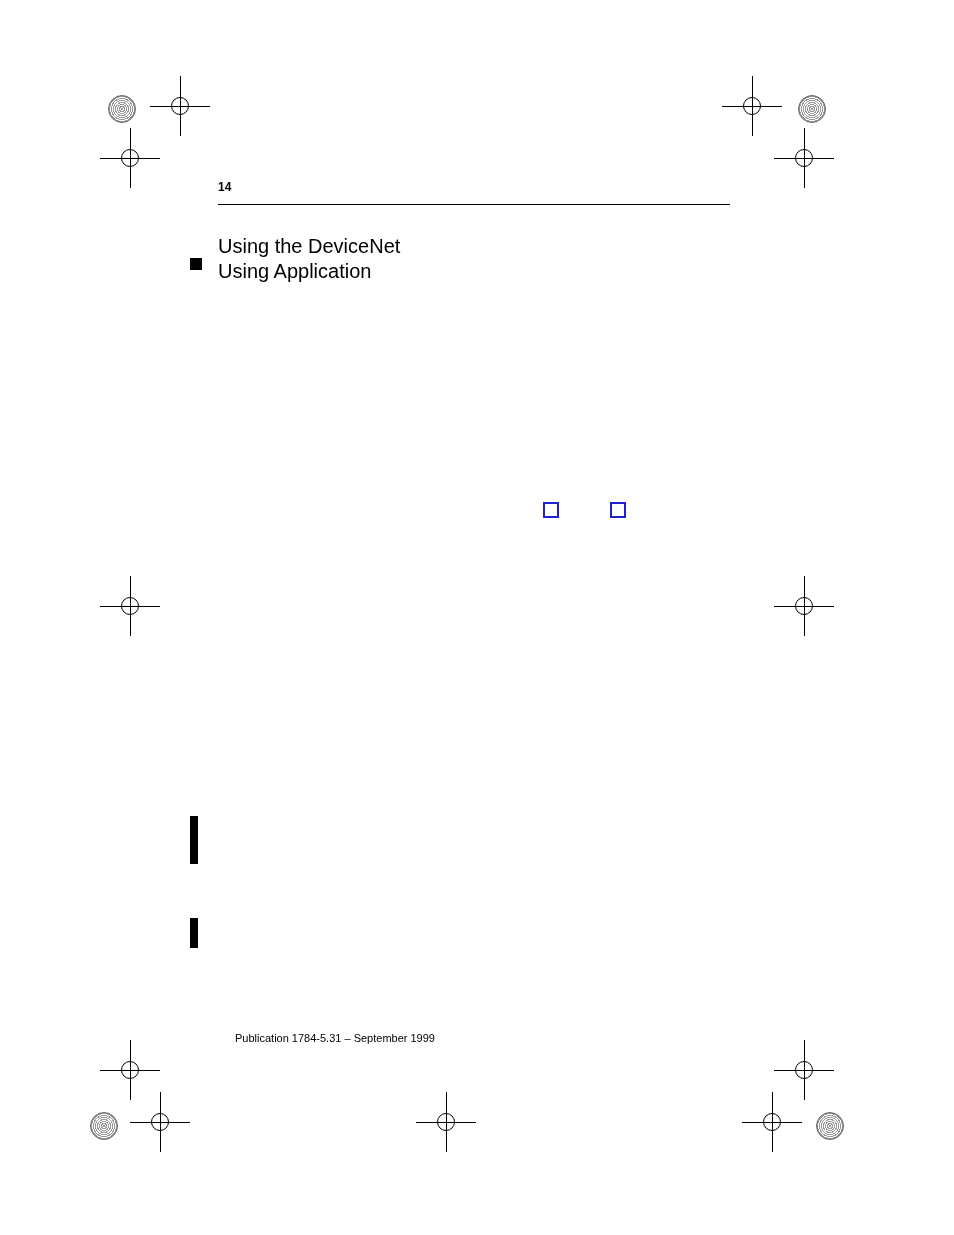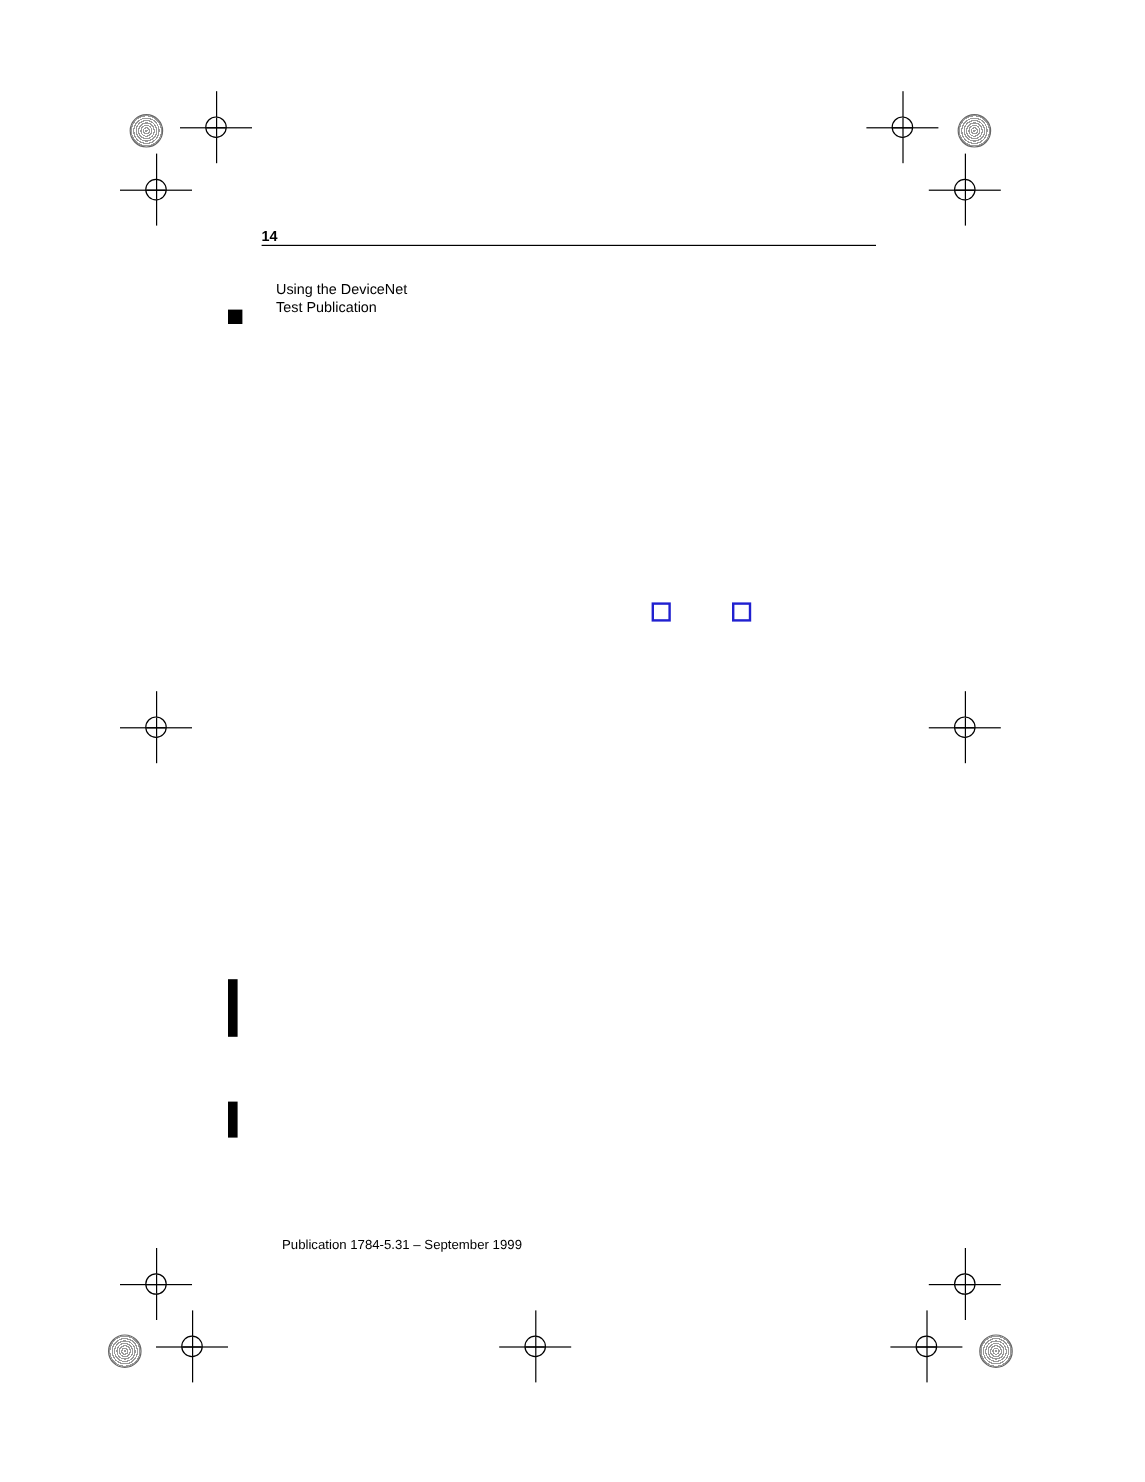--- a/index.html
+++ b/index.html
@@ -69,37 +69,37 @@
       position: absolute;
       top: 50%;
       left: 0;
       width: 100%;
       height: 1px;
       background: #000;
     }
     .page-number {
       position: absolute;
       left: 218px;
-      top: 190px;
+      top: 180px;
       font-size: 12px;
       font-weight: bold;
     }
     .header-rule {
       position: absolute;
       left: 218px;
       top: 204px;
       width: 512px;
       height: 1px;
       background: #000;
     }
     .section-heading {
       position: absolute;
-      left: 230px;
+      left: 218px;
       top: 234px;
-      font-size: 12px;
+      font-size: 20px;
       font-weight: normal;
       line-height: 1.25;
     }
     .heading-marker {
       position: absolute;
       left: 190px;
       top: 258px;
       width: 12px;
       height: 12px;
       background: #000;
@@ -185,21 +185,21 @@
 </div>
 
 <div class="page-number">14</div>
 
 <div class="header-rule"></div>
 
 <div class="heading-marker"></div>
 
 <div class="section-heading">
   <div>Using the DeviceNet</div>
-  <div>Test Publication</div>
+  <div>Using Application</div>
 </div>
 
 <div class="blue-square" style="left: 543px; top: 502px;"></div>
 <div class="blue-square" style="left: 610px; top: 502px;"></div>
 
 <div class="revision-bar" style="top: 816px; height: 48px;"></div>
 <div class="revision-bar" style="top: 918px; height: 30px;"></div>
 
 <div class="footer-text">Publication 1784-5.31 – September 1999</div>
 

